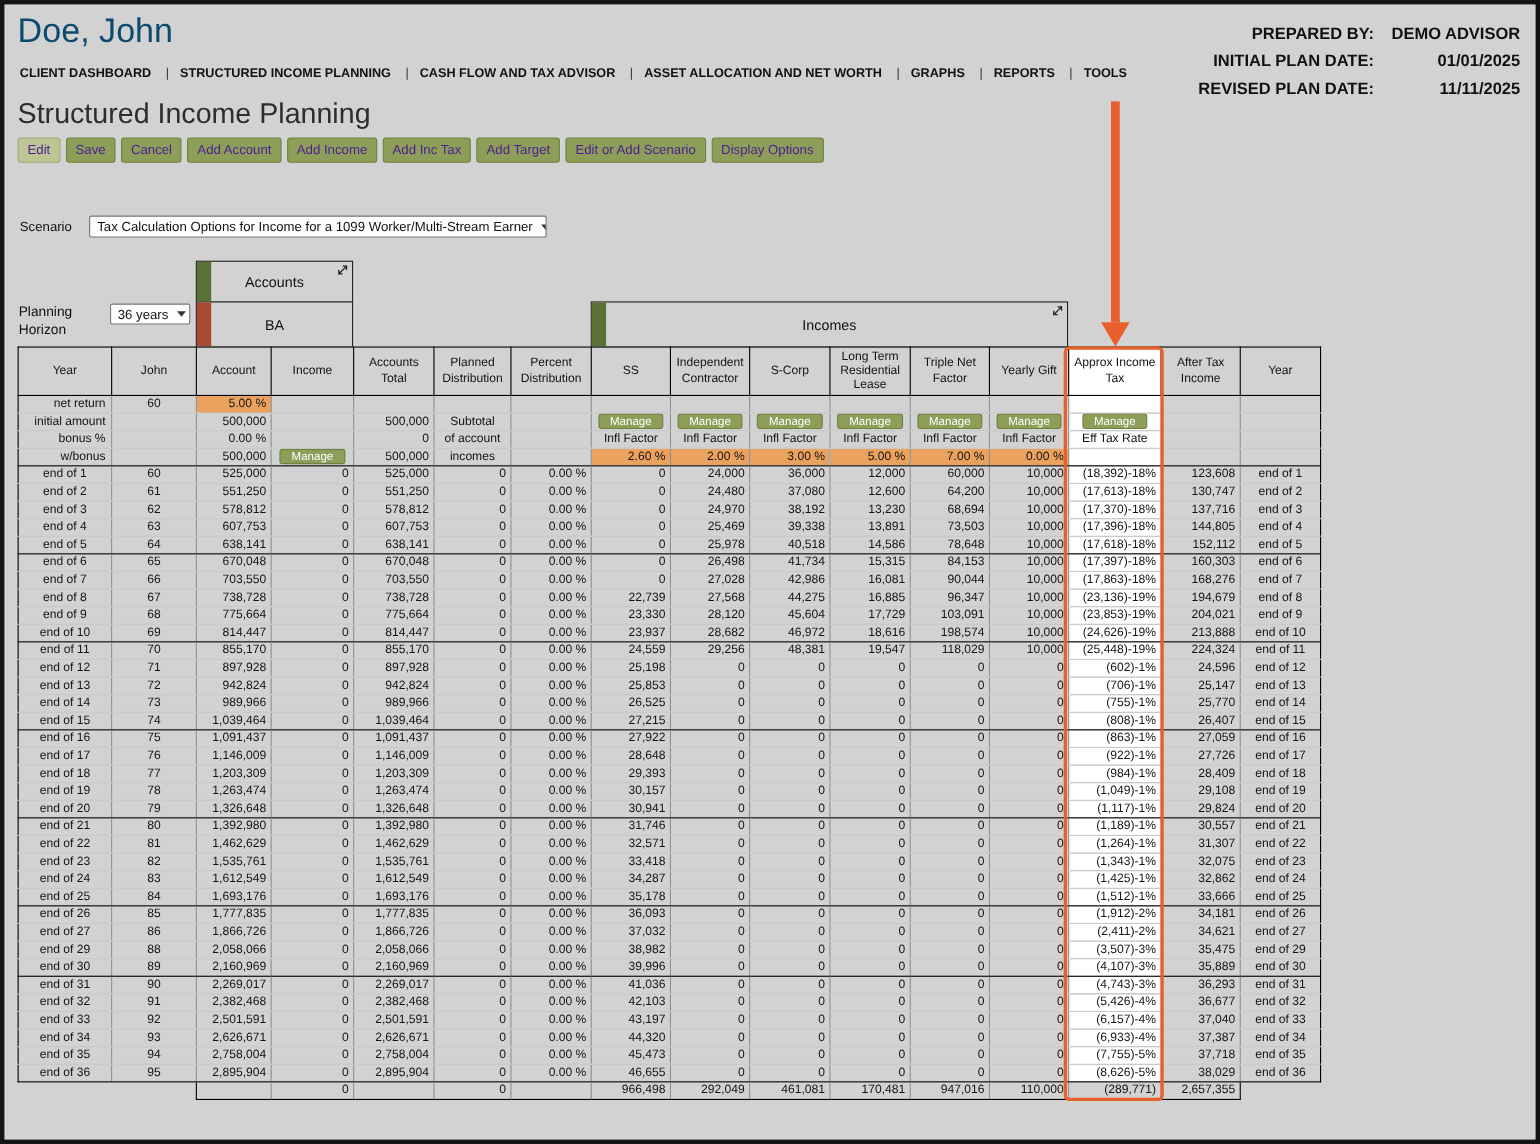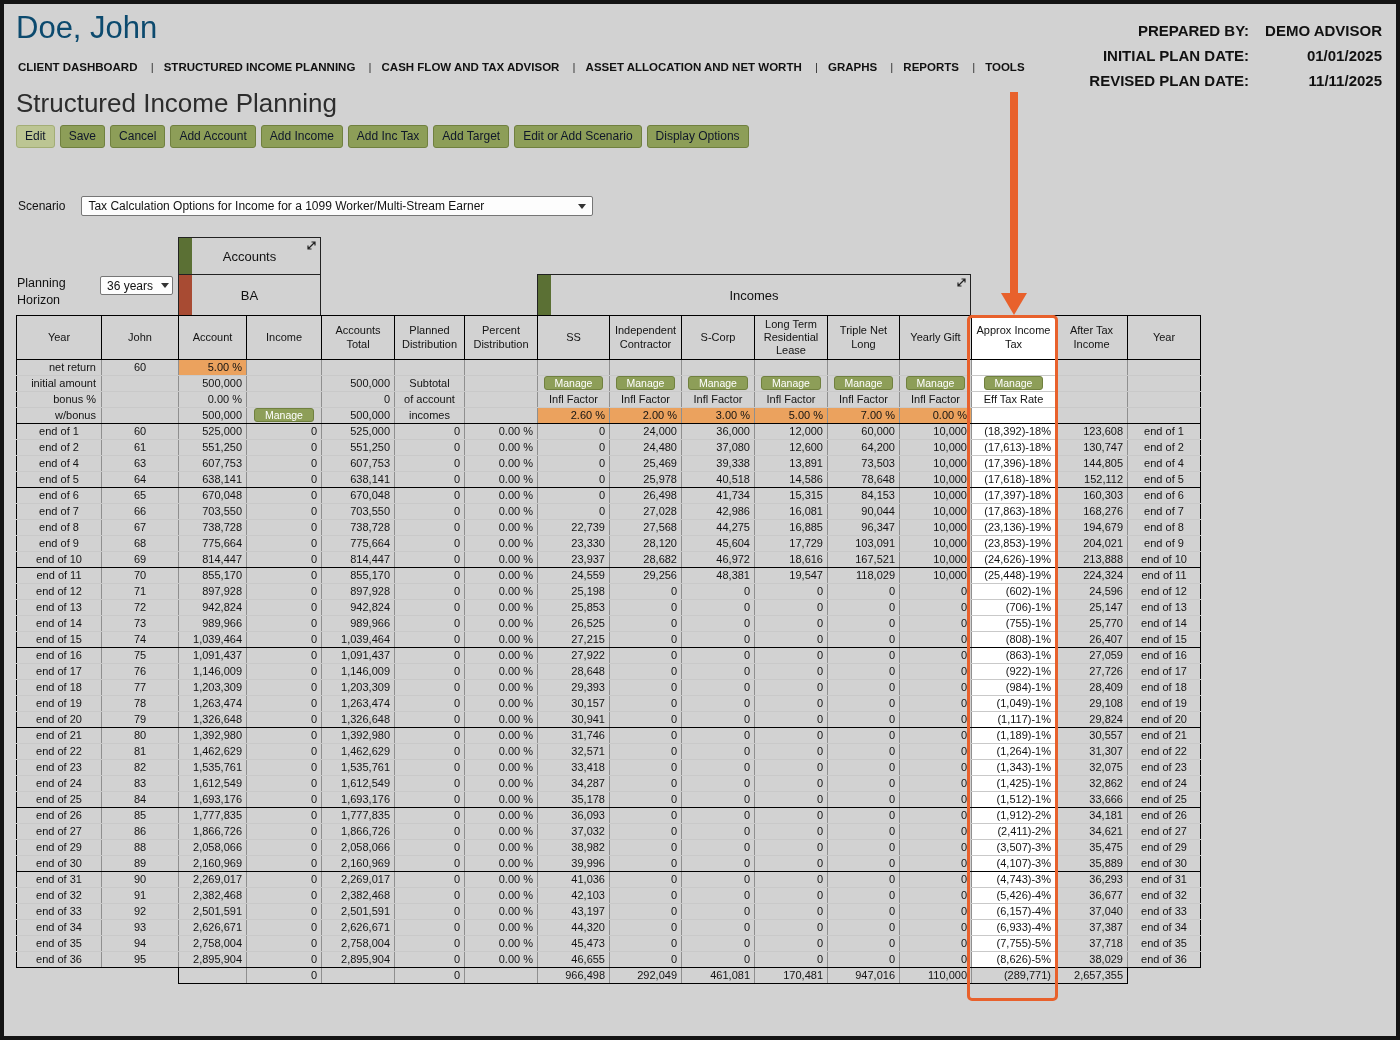--- a/index.html
+++ b/index.html
@@ -16,30 +16,30 @@
     font-size:15px; font-weight:bold; color:#111;
   }
   .pi-label,.pi-value { text-align:right; white-space:nowrap; }
   .main-nav { position:absolute; left:14px; top:57px; font-size:11.5px; font-weight:bold; color:#111; white-space:nowrap; }
   .nav-item { cursor:pointer; }
   .nav-item + .nav-item::before { content:"|"; font-weight:400; color:#333; margin:0 10px; }
   .page-title { position:absolute; left:12px; top:84px; font-size:26px; font-weight:400; color:#2d2d2d; }
   .toolbar { position:absolute; left:12px; top:121px; display:flex; gap:5px; }
   .btn {
     background:#8d9e58; border:1px solid #70803f; border-radius:3px;
-    color:#0f172a; font-size:12px; font-family:inherit; padding:3px 8px 4px; cursor:pointer; white-space:nowrap;
+    color:#4c1d95; font-size:12px; font-family:inherit; padding:3px 8px 4px; cursor:pointer; white-space:nowrap;
   }
   .btn-disabled { background:#bcc593; border-color:#a3ad76; }
   .scenario-row { position:absolute; left:14px; top:192px; display:flex; align-items:center; gap:16px; font-size:12px; color:#111; }
   .select-box {
     background:#fdfdfd; border:1px solid #767676; border-radius:2px; height:20px;
     display:flex; align-items:center; justify-content:space-between; padding:0 6px;
     font-size:12px; color:#111; cursor:pointer; white-space:nowrap; overflow:hidden;
   }
-  .scenario-select { width:512px; }
+  .scenario-select { width:416px; }
   .caret { width:0; height:0; border-left:4px solid transparent; border-right:4px solid transparent; border-top:5px solid #333; margin-left:8px; flex:0 0 auto; }
   .ph-label { position:absolute; left:13px; top:271px; font-size:12.5px; color:#111; width:74px; line-height:1.35; }
   .ph-select { position:absolute; left:96px; top:272px; width:73px; height:19px; }
   .group-box { position:absolute; background:#d2d2d2; border:1px solid #222; font-size:13px; color:#111;
     display:flex; align-items:center; justify-content:center; }
   .strip { position:absolute; left:0; top:0; bottom:0; width:13px; }
   .strip-green { background:#5b7034; }
   .strip-red  { background:#a84b33; }
   .accounts-box { left:174px; top:233px; width:143px; height:38px; }
   .ba-box       { left:174px; top:270px; width:143px; height:42px; }
@@ -182,21 +182,21 @@
           <th class="c1">John</th>
           <th class="c2">Account</th>
           <th class="c3">Income</th>
           <th class="c4">Accounts Total</th>
           <th class="c5">Planned Distribution</th>
           <th class="c6">Percent Distribution</th>
           <th class="c7">SS</th>
           <th class="c8">Independent Contractor</th>
           <th class="c9">S-Corp</th>
           <th class="c10">Long Term Residential Lease</th>
-          <th class="c11">Triple Net Long</th>
+          <th class="c11">Triple Net Factor</th>
           <th class="c12">Yearly Gift</th>
           <th class="c13 tax-col">Approx Income Tax</th>
           <th class="c14">After Tax Income</th>
           <th class="c15">Year</th>
         </tr>
       </thead>
       <tbody>
         <tr>
           <td class="c0 row-label">net return</td>
           <td class="c1 center">60</td>
@@ -299,20 +299,38 @@
           <td class="c8 right">24,480</td>
           <td class="c9 right">37,080</td>
           <td class="c10 right">12,600</td>
           <td class="c11 right">64,200</td>
           <td class="c12 right">10,000</td>
           <td class="c13 tax-col right">(17,613)-18%</td>
           <td class="c14 right">130,747</td>
           <td class="c15 year-cell">end of 2</td>
         </tr>
         <tr>
+          <td class="c0 year-cell">end of 3</td>
+          <td class="c1 center">62</td>
+          <td class="c2 right">578,812</td>
+          <td class="c3 right">0</td>
+          <td class="c4 right">578,812</td>
+          <td class="c5 right">0</td>
+          <td class="c6 right">0.00 %</td>
+          <td class="c7 right">0</td>
+          <td class="c8 right">24,970</td>
+          <td class="c9 right">38,192</td>
+          <td class="c10 right">13,230</td>
+          <td class="c11 right">68,694</td>
+          <td class="c12 right">10,000</td>
+          <td class="c13 tax-col right">(17,370)-18%</td>
+          <td class="c14 right">137,716</td>
+          <td class="c15 year-cell">end of 3</td>
+        </tr>
+        <tr>
           <td class="c0 year-cell">end of 4</td>
           <td class="c1 center">63</td>
           <td class="c2 right">607,753</td>
           <td class="c3 right">0</td>
           <td class="c4 right">607,753</td>
           <td class="c5 right">0</td>
           <td class="c6 right">0.00 %</td>
           <td class="c7 right">0</td>
           <td class="c8 right">25,469</td>
           <td class="c9 right">39,338</td>
@@ -418,21 +436,21 @@
           <td class="c1 center">69</td>
           <td class="c2 right">814,447</td>
           <td class="c3 right">0</td>
           <td class="c4 right">814,447</td>
           <td class="c5 right">0</td>
           <td class="c6 right">0.00 %</td>
           <td class="c7 right">23,937</td>
           <td class="c8 right">28,682</td>
           <td class="c9 right">46,972</td>
           <td class="c10 right">18,616</td>
-          <td class="c11 right">167,521</td>
+          <td class="c11 right">198,574</td>
           <td class="c12 right">10,000</td>
           <td class="c13 tax-col right">(24,626)-19%</td>
           <td class="c14 right">213,888</td>
           <td class="c15 year-cell">end of 10</td>
         </tr>
         <tr>
           <td class="c0 year-cell">end of 11</td>
           <td class="c1 center">70</td>
           <td class="c2 right">855,170</td>
           <td class="c3 right">0</td>

